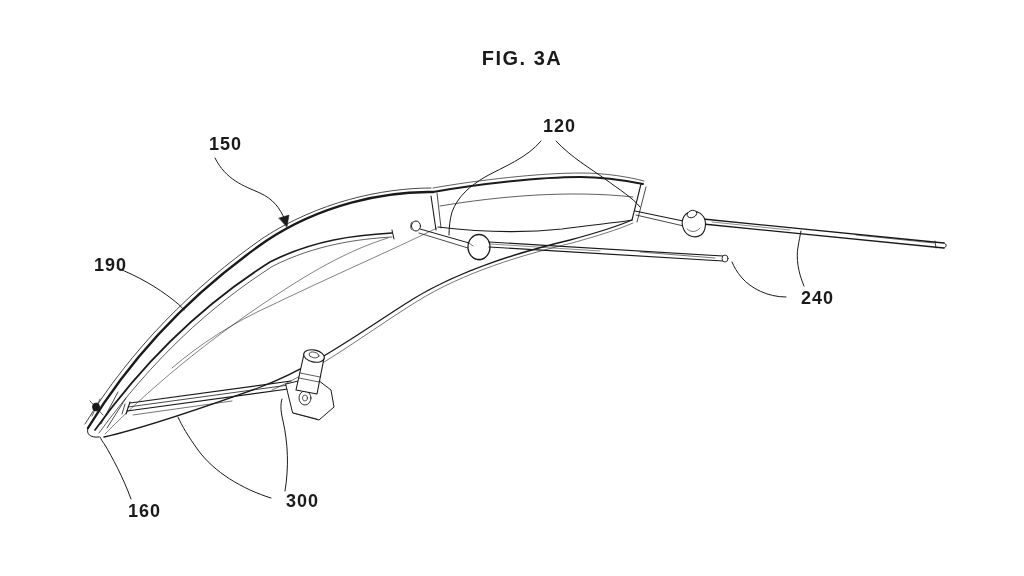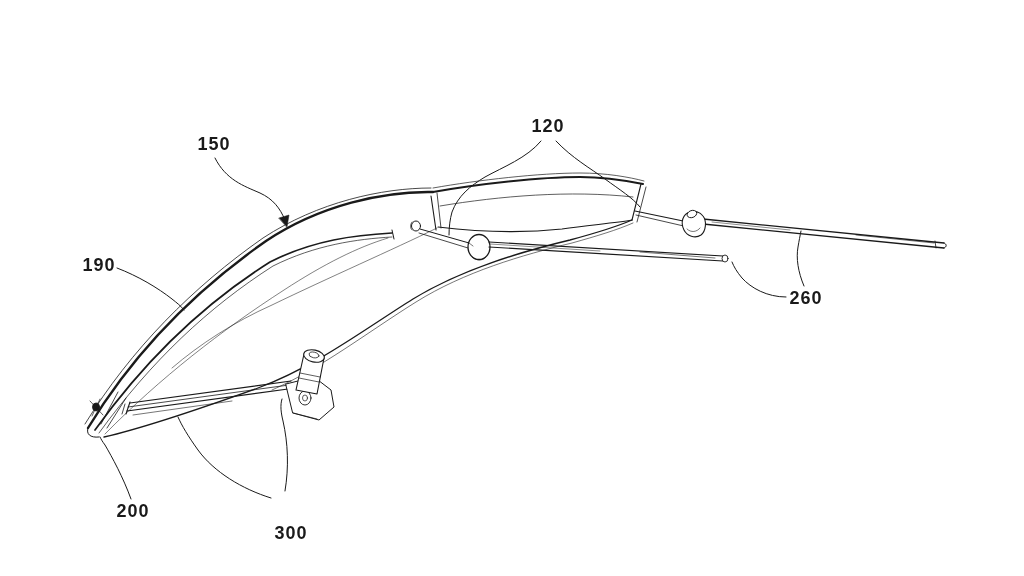--- a/index.html
+++ b/index.html
@@ -2,21 +2,21 @@
 <html><head>
 <meta charset="utf-8">
 <style>
   html,body{margin:0;padding:0;background:#e8e8e8;}
   #stage{
     position:relative;width:1024px;height:576px;background:#ffffff;
     overflow:hidden;font-family:"Liberation Sans", sans-serif;
   }
   #drawing{position:absolute;left:0;top:0;width:1024px;height:576px;}
   .ref-label{
-    position:absolute;width:56px;text-align:center;
+    position:absolute;width:56px;text-align:right;
     font-size:18px;line-height:1;letter-spacing:1px;color:#1a1a1a;
     font-weight:bold;
   }
   .fig-title{
     position:absolute;left:437px;top:47px;width:170px;text-align:center;
     font-size:20px;letter-spacing:1.5px;color:#1a1a1a;font-weight:bold;
   }
   svg path, svg ellipse, svg polygon { vector-effect: non-scaling-stroke; }
 </style>
 </head>
@@ -110,20 +110,21 @@
       <path d="M 556 141 C 572 158 590 168 605 179 C 620 190 633 198 640 207"></path>
       <path d="M 117 268 C 138 276 158 288 172 299 C 177 303 181 306 184 310"></path>
       <path d="M 786 297 C 767 297 751 288 742 278 C 737 272 734 267 732 262"></path>
       <path d="M 804 286 C 798 272 796 258 798 247 C 799 241 800 236 801 231"></path>
       <path d="M 131 499 C 123 477 112 457 105 445 C 102 441 101 439 100 437"></path>
       <path d="M 271 498 C 242 489 214 472 198 450 C 188 436 182 426 178 417"></path>
       <path d="M 285 491 C 289 467 288 443 283 421 C 281 413 280 405 282 399"></path>
     </g>
   </svg>
 
+  <div class="fig-title">FIG. 3A</div>
 
   <div class="ref-label" style="left:186px;top:135px;">150</div>
   <div class="ref-label" style="left:520px;top:117px;">120</div>
   <div class="ref-label" style="left:71px;top:256px;">190</div>
-  <div class="ref-label" style="left:778px;top:289px;">260</div>
-  <div class="ref-label" style="left:105px;top:502px;">200</div>
-  <div class="ref-label" style="left:263px;top:492px;margin-top:32px;">300</div>
+  <div class="ref-label" style="left:778px;top:289px;">240</div>
+  <div class="ref-label" style="left:105px;top:502px;">160</div>
+  <div class="ref-label" style="left:263px;top:492px;">300</div>
 </div>
 
 </body></html>

